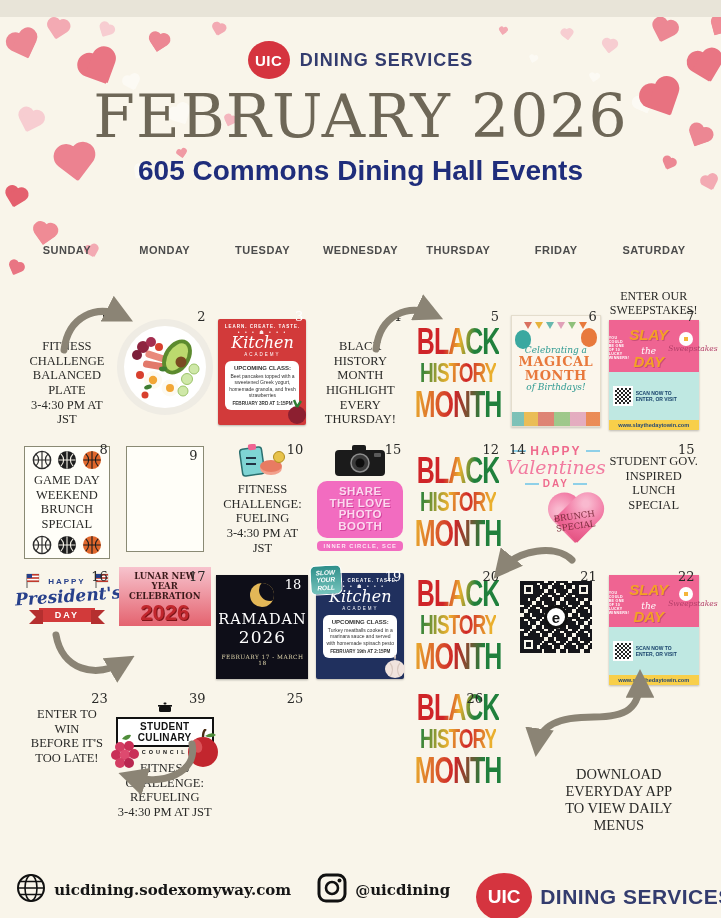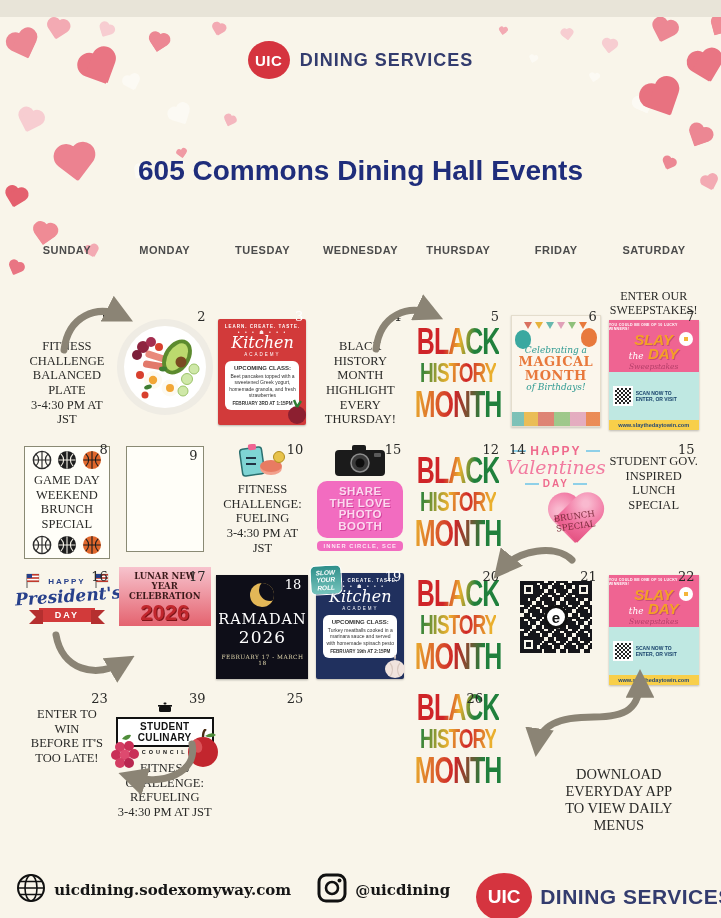--- a/index.html
+++ b/index.html
@@ -69,21 +69,21 @@
   .balloon.l { left:3px; top:14px; background:#3aa8a0; }
   .balloon.r { right:3px; top:12px; background:#e8793c; }
   .bday-l1 { font-family:"DejaVu Serif", serif; font-style:italic; color:#2f9a92; font-size:9px; margin-top:16px; }
   .bday-l2 { color:#e8793c; font-weight:800; font-size:13px; letter-spacing:0.5px; line-height:1.05; font-family:"DejaVu Serif", serif; }
   .bday-l4 { font-family:"DejaVu Serif", serif; font-style:italic; color:#2f9a92; font-size:9px; }
   .bday-strip { position:absolute; bottom:0; left:0; width:100%; height:14px;
     background:linear-gradient(90deg,#67b8ae 0 14%,#e7b33c 14% 30%,#d9705f 30% 48%,#8ec07a 48% 66%,#e0a0b8 66% 84%,#e8793c 84%); opacity:0.85; }
 
   
   .slay { width:90px; height:110px; display:flex; flex-direction:column; box-shadow:0 1px 2px rgba(0,0,0,0.25); position:relative; }
-  .slay-top { background:#ef6492; height:52px; display:flex; flex-direction:column; align-items:center; padding-top:3px; }
+  .slay-top { background:#ef6492; height:52px; display:flex; align-items:center; padding-top:3px; }
   .slay-note { color:#fff; font-size:3.6px; font-weight:700; letter-spacing:0.3px; }
   .slay-words { line-height:0.85; text-align:center; margin-top:2px; }
   .slay-w { font-weight:900; font-style:italic; font-size:15px; color:#f4a125; text-shadow:1px 1px 0 #c94f78; letter-spacing:0; }
   .slay-the { font-family:"DejaVu Serif", serif; font-style:italic; font-size:9px; color:#fff; }
   .slay-script { font-family:"DejaVu Serif", serif; font-style:italic; font-size:7.5px; color:#b33e68; margin-top:1px; }
   .daisy { position:absolute; right:6px; top:12px; width:14px; height:14px; background:
       radial-gradient(circle at 50% 50%, #f4b63a 24%, #fff 25% 100%); border-radius:50%; }
   .slay-bottom { background:#bfe8e2; flex:1; display:flex; align-items:center; gap:3px; padding:3px 4px; }
   .qr-mini { width:20px; height:20px; background:repeating-conic-gradient(#222 0% 25%, #fdfdfd 0% 50%); background-size:4px 4px; border:2px solid #fdfdfd; }
   .slay-scan { font-size:5px; font-weight:800; color:#17426b; line-height:1.3; text-align:left; }
@@ -222,20 +222,21 @@
       <span class="heart" style="left: 528px; top: 38px; width: 10px; height: 9.2px; --c: #fcfaf4; transform: rotate(18deg);"></span>
       <span class="heart" style="left: 640px; top: 64px; width: 46px; height: 42.32px; --c: #e87280; transform: rotate(-26deg);"></span>
       <span class="heart" style="left: 706px; top: 0px; width: 24px; height: 22.08px; --c: #ef8b95; transform: rotate(30deg);"></span>
       <span class="heart" style="left: 498px; top: 10px; width: 10px; height: 9.2px; --c: #f3aab3; transform: rotate(10deg);"></span>
     </div>
 
   <div class="logo-row">
     <div class="uic-badge">UIC</div>
     <div class="brand-text">DINING SERVICES</div>
   </div>
+  <div class="big-title">FEBRUARY 2026</div>
   <div class="subtitle">605 Commons Dining Hall Events</div>
 
   <div class="weekday-row">
     <div>SUNDAY</div>
     <div>MONDAY</div>
     <div>TUESDAY</div>
     <div>WEDNESDAY</div>
     <div>THURSDAY</div>
     <div>FRIDAY</div>
     <div>SATURDAY</div>

